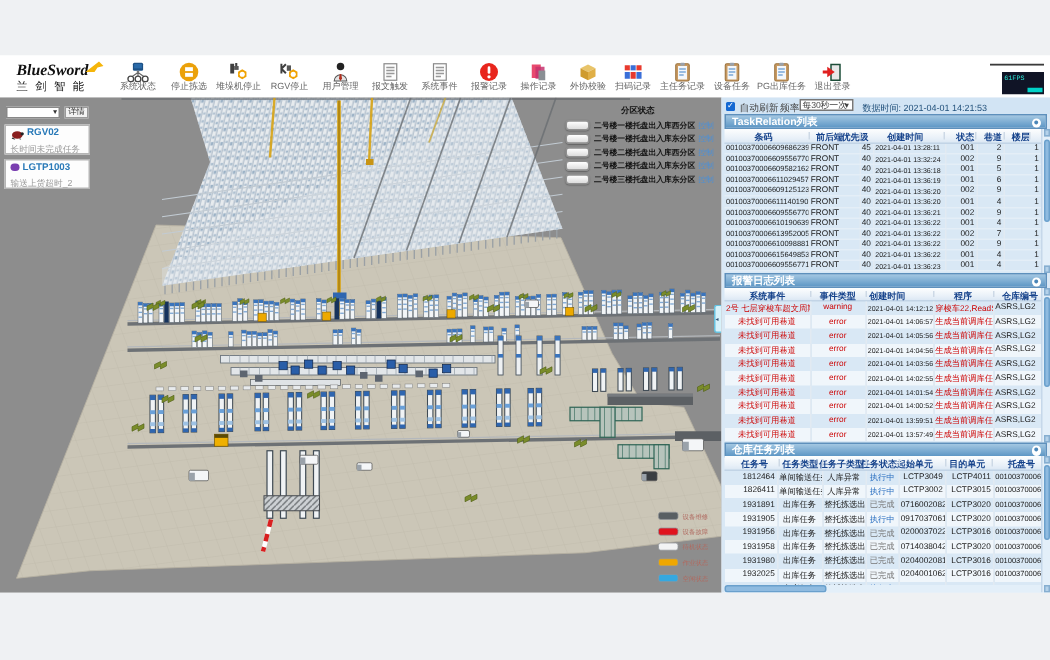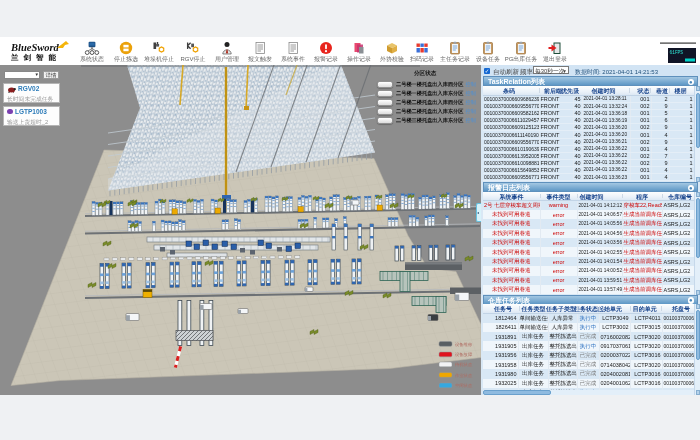--- a/index.html
+++ b/index.html
@@ -36,21 +36,21 @@
 </style>
 </head>
 <body>
 <div id="app">
   <div id="toolbar">
     <div style="position:absolute;left:11px;top:6px;width:110px;">
       <div style="font-family:'Liberation Serif',serif;font-style:italic;font-weight:bold;font-size:10.5px;color:#111;letter-spacing:0px;line-height:10px;">BlueSword</div>
       <svg width="14" height="9" style="position:absolute;left:45px;top:-3px;" viewBox="0 0 14 9">
           <path d="M1 8 L10 1 L13 4 L9 5 L7 8 Z" fill="#f5b50a"></path>
         </svg>
-      <div style="font-weight:bold;font-size:7.5px;color:#111;letter-spacing:5px;line-height:9px;margin-top:0px;">兰剑智能</div>
+      <div style="font-weight:normal;font-size:7.5px;color:#111;letter-spacing:5px;line-height:9px;margin-top:0px;">兰剑智能</div>
     </div>
     <div class="tbi" style="left:72px;">
         <div class="ic"><svg width="16" height="14" viewBox="0 0 16 14">
             <rect x="4.6" y="0.8" width="6.8" height="5.4" rx="1" fill="#1c5084"></rect>
             <rect x="5.4" y="1.6" width="5.2" height="3" fill="#2a6aa8"></rect>
             <rect x="7.2" y="6.2" width="1.6" height="1.2" fill="#777"></rect>
             <path d="M8 7.4 L3.2 10.6 M8 7.4 L8 10.6 M8 7.4 L12.8 10.6" stroke="#666" stroke-width="0.8" fill="none"></path>
             <circle cx="3.2" cy="11.6" r="1.9" fill="#fff" stroke="#444" stroke-width="0.9"></circle>
             <circle cx="8" cy="11.6" r="1.9" fill="#fff" stroke="#444" stroke-width="0.9"></circle>
             <circle cx="12.8" cy="11.6" r="1.9" fill="#fff" stroke="#444" stroke-width="0.9"></circle>

